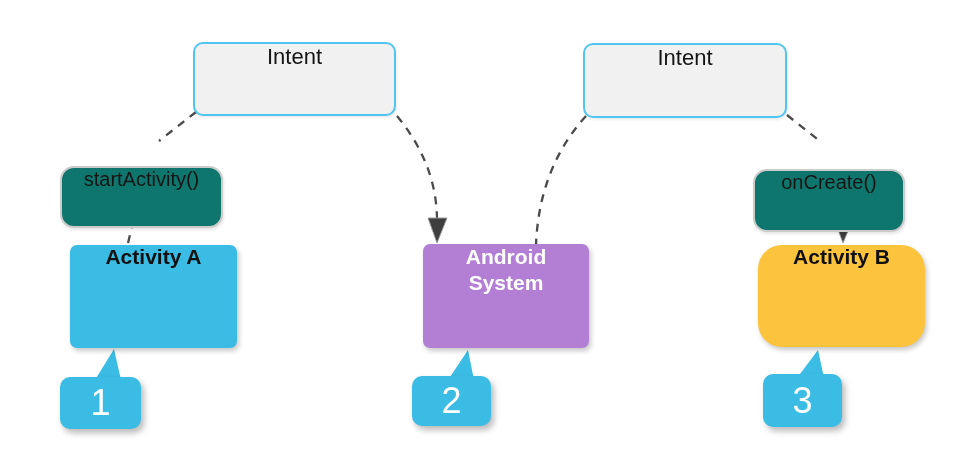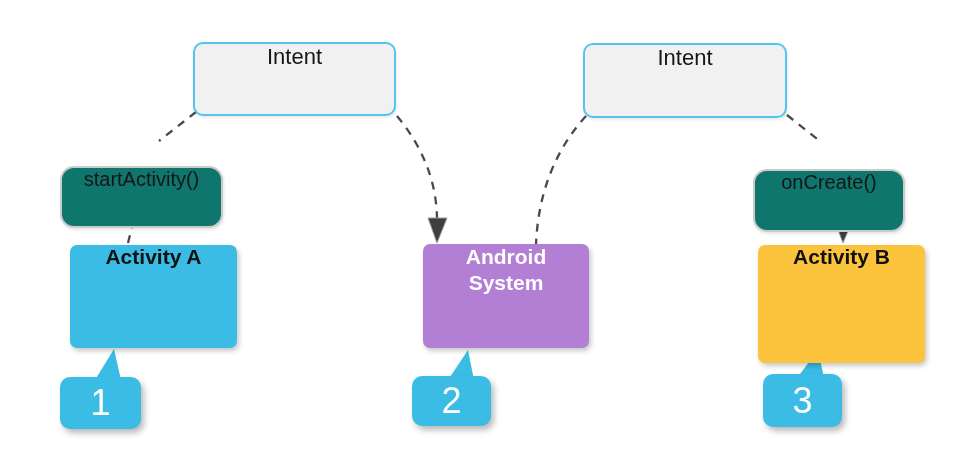--- a/index.html
+++ b/index.html
@@ -108,21 +108,21 @@
     <span>onCreate()</span>
   </div>
 
   <div class="node actor-box actor-blue" style="left:45px; top:245px; width:167px; height:103px;margin-left:25px;">
     <span class="actor-label">Activity A</span>
   </div>
   <div class="node actor-box actor-purple" style="left:402px; top:244px; width:166px; height:104px;margin-left:21px;">
     <span class="actor-label two-line">Android
 System</span>
   </div>
-  <div class="node actor-box actor-yellow" style="left:758px; top:245px; width:167px; height:118px;">
+  <div class="node actor-box actor-yellow" style="left:758px; top:245px; width:167px; height:102px;border-radius:24px;">
     <span class="actor-label">Activity B</span>
   </div>
 
   <div class="badge" style="left:60px; top:377px; width:81px; height:52px;">
     <span>1</span>
   </div>
   <div class="badge" style="left:412px; top:376px; width:79px; height:50px;">
     <span>2</span>
   </div>
   <div class="badge" style="left:763px; top:374px; width:79px; height:53px;">

